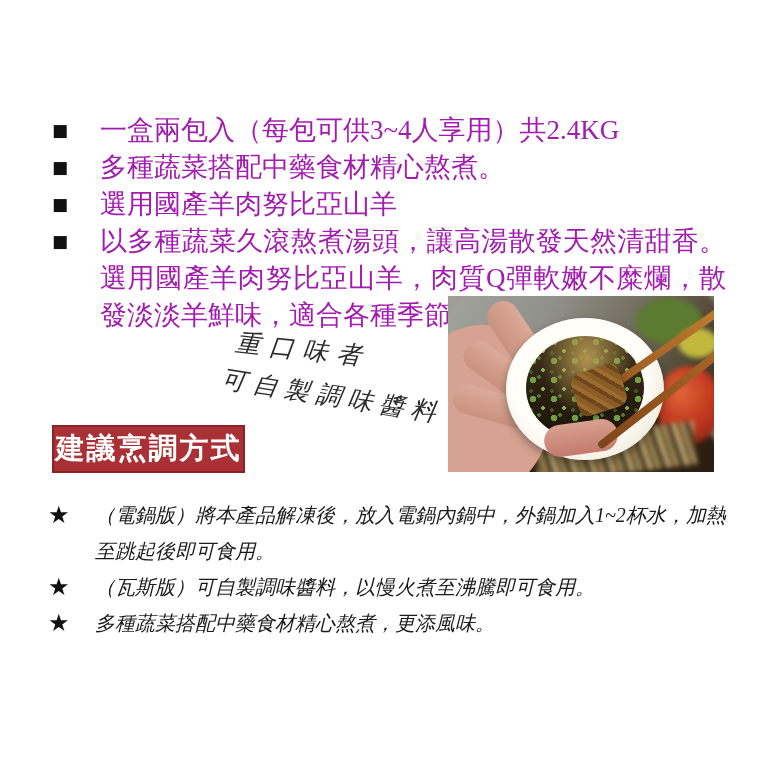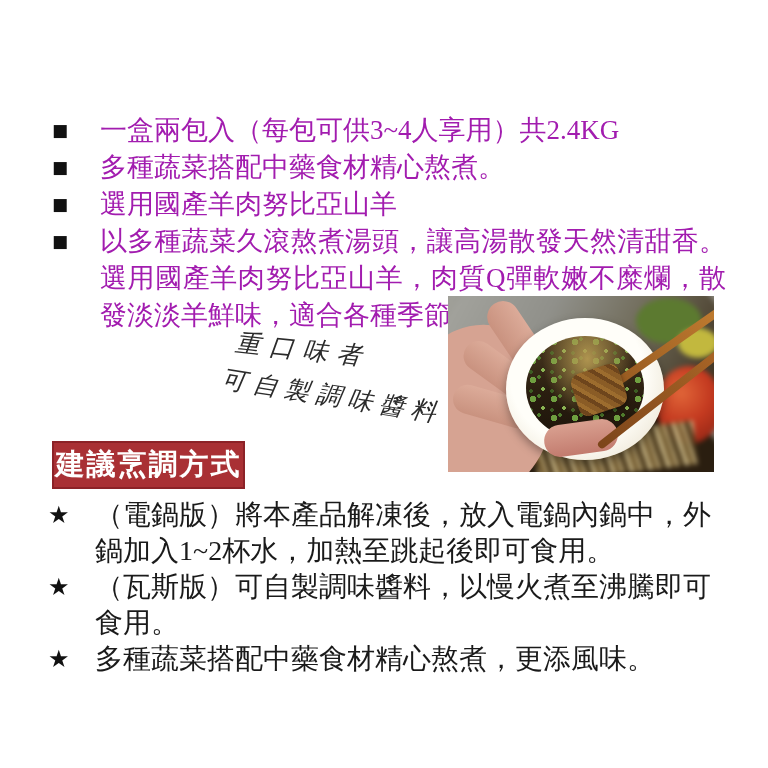--- a/index.html
+++ b/index.html
@@ -61,30 +61,30 @@
   .ph-chop1{left:118px;top:58px;width:172px;background:linear-gradient(90deg,#8a4f1c,#c07c30);transform:rotate(-35deg);}
   .ph-chop2{left:132px;top:92px;width:178px;background:linear-gradient(90deg,#7c451a,#b06a28);transform:rotate(-38deg);}
   .ph-meat{left:126px;top:72px;width:50px;height:44px;border-radius:10px;transform:rotate(-18deg);
     background:repeating-linear-gradient(48deg,#8a5c26 0 5px,#6e451c 5px 9px,#9c6c2e 9px 13px);
     box-shadow:0 2px 4px rgba(0,0,0,.4);}
   
   .banner{
     position:absolute;left:52px;top:425px;width:193px;height:48px;
     display:flex;align-items:center;justify-content:center;
     border:2px solid #8c2227;box-sizing:border-box;
-    font-size:29px;font-weight:bold;letter-spacing:2px;margin-top:16px;
+    font-size:29px;font-weight:bold;letter-spacing:2px;
   }
   
   .steps{position:absolute;left:48px;top:497px;width:696px;}
   .step-row{display:flex;align-items:flex-start;}
   .step-marker{
     width:47px;flex:0 0 47px;font-size:24px;line-height:36px;color:#111;
     font-family:"DejaVu Sans","Liberation Sans",sans-serif;
   }
-  .step-text{width:640px;font-size:28px;line-height:36px;color:#1a1a1a;}
+  .step-text{width:640px;font-size:20px;line-height:36px;color:#1a1a1a;font-style:italic;}
 </style>
 </head>
 <body>
 
 <div class="page">
 
   <div class="features">
     <div class="feat-row">
       <span class="feat-marker">■</span>
       <span class="feat-text">一盒兩包入（每包可供3~4人享用）共2.4KG</span>

